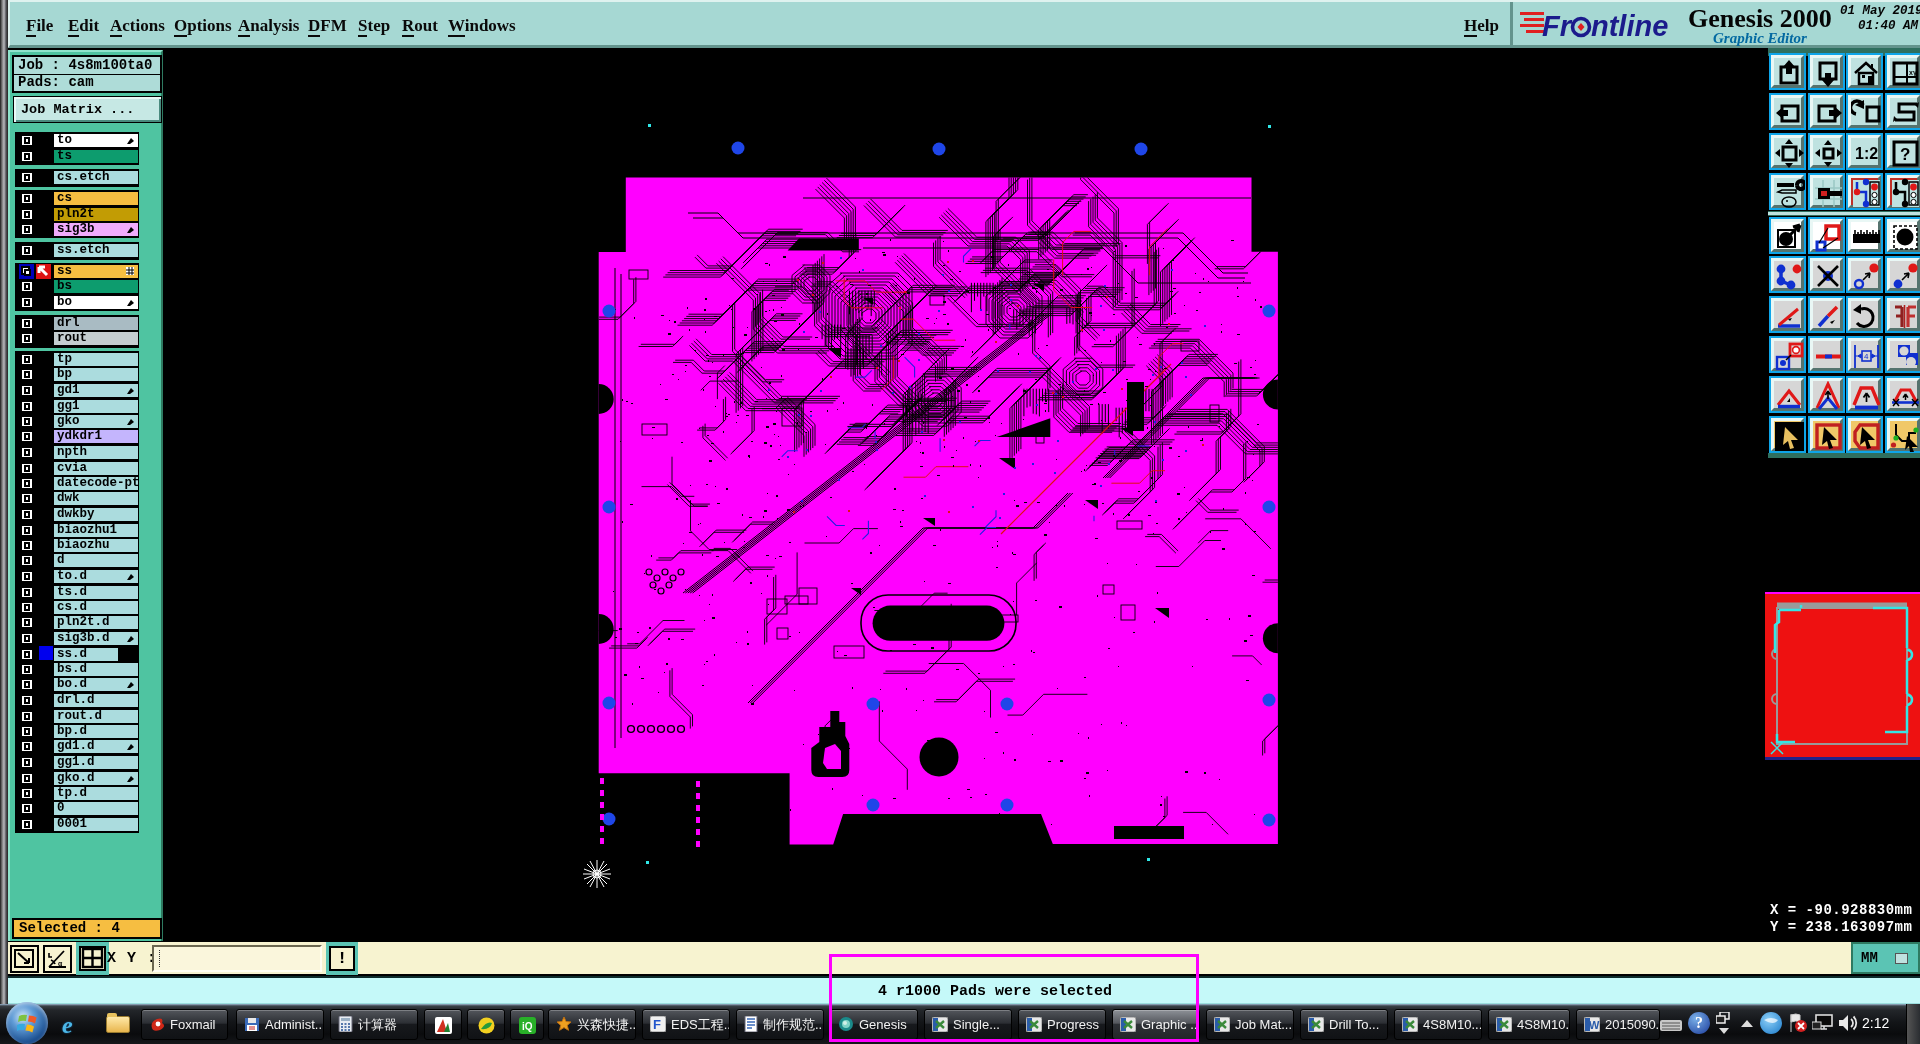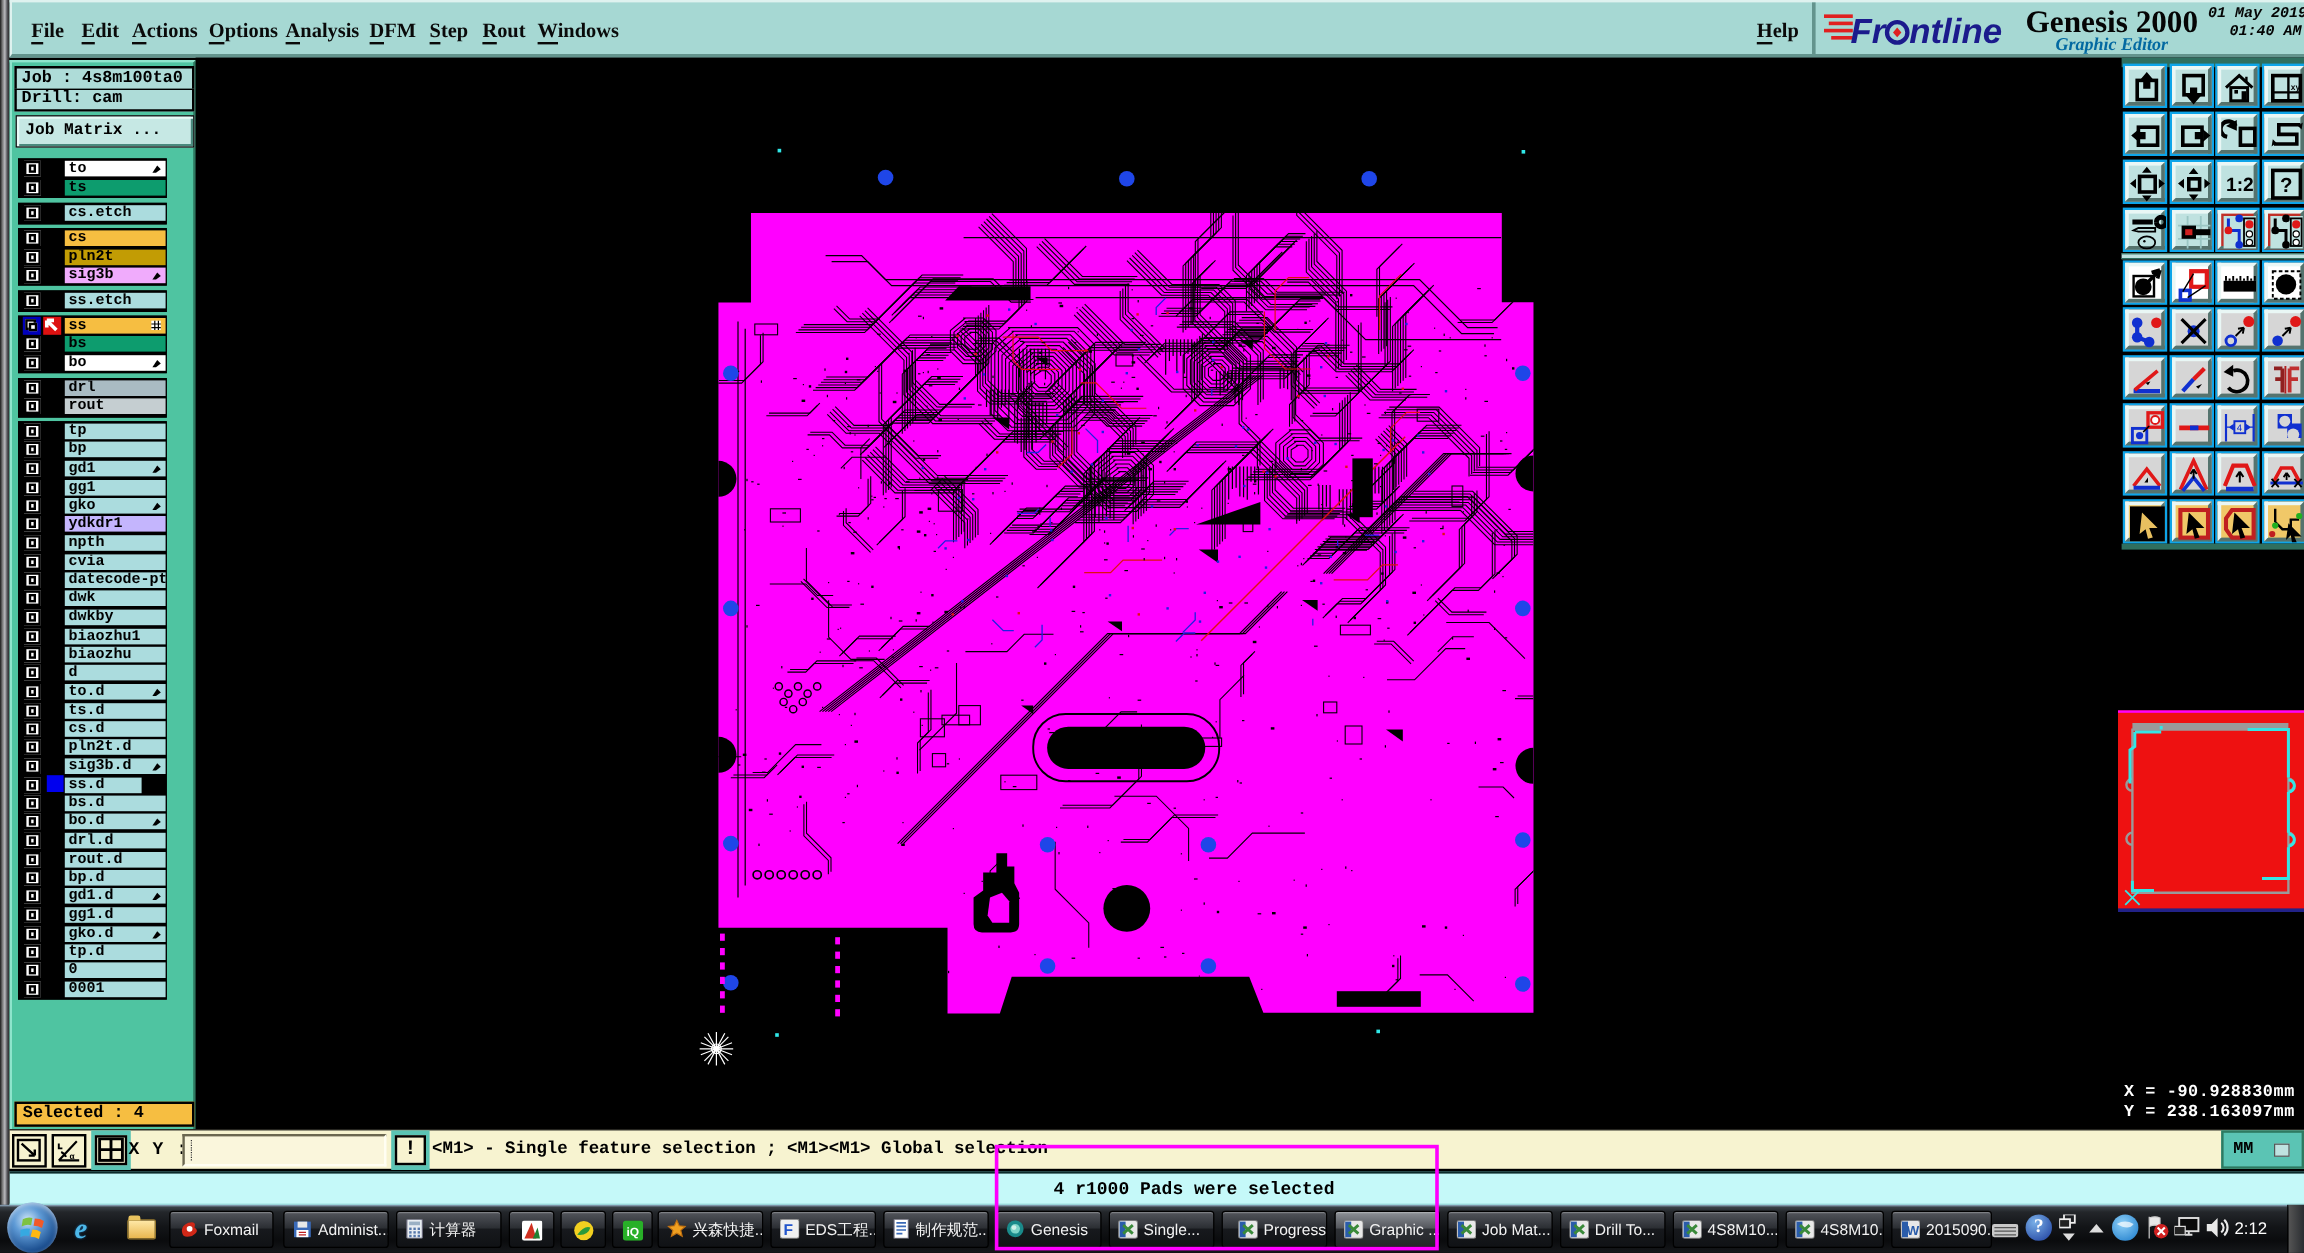--- a/index.html
+++ b/index.html
@@ -75,21 +75,21 @@
 <div class="abs mono" style="left:1830px;top:2px;font-size:12.5px;font-style:italic;color:#050505;white-space:nowrap">01 May 2019</div>
 <div class="abs mono" style="left:1848px;top:17px;font-size:12.5px;font-style:italic;color:#050505;white-space:nowrap">01:40 AM</div>
 
 <div class="abs serif" style="left:1703px;top:28px;font-size:15px;font-style:italic;color:#0369a1;white-space:nowrap">Graphic Editor</div>
 </div>
 
 <div id="sidebar" class="abs">
 
 <div class="jbox" style="left:2px;top:3px;width:150px;height:20px;border-bottom:1px solid #000">Job : 4s8m100ta0</div>
 
-<div class="jbox" style="left:2px;top:22px;width:150px;height:19px;border-top:1px solid #000;line-height:15px">Drill: cam</div>
+<div class="jbox" style="left:2px;top:22px;width:150px;height:19px;border-top:1px solid #000;line-height:15px">Pads: cam</div>
 
 <div class="abs" style="left:3px;top:44px;width:149px;height:27px;border:1px solid #000;background:#C6E8E4;box-shadow:inset 2px 2px 0 #E9FAF7,inset -2px -2px 0 #4A8A7E">
       <div class="mono" style="font-size:13.5px;line-height:25px;padding-left:7px">Job Matrix ...</div>
     </div>
 
 <div class="grp" style="left:5px;top:80px;width:124px;height:33px"></div>
 <div class="cb" style="left:10px;top:82px">
       <i></i>
     </div>
     <div class="lrow" style="left:44px;top:82px;width:84px;background:#FFFFFF">to<svg class="pen" viewBox="0 0 9 9">
@@ -2014,21 +2014,20 @@
     </div>
 <div class="abs mono" style="left:99px;top:8px;font-size:15px;letter-spacing:1px">X Y :</div>
 
 <div class="abs" style="left:144px;top:3px;width:170px;height:27px;background:#FAF6DC;border-top:2px solid #6b6750;border-left:2px solid #6b6750;border-bottom:2px solid #fffef2;border-right:2px solid #fffef2">
       <div style="position:absolute;left:5px;top:3px;width:1px;height:17px;border-left:1px dotted #333"></div>
     </div>
 
 <div class="abs" style="left:318px;top:0;width:32px;height:33px;background:#5BC4B4">
       <div class="sbtn" style="left:3px;top:4px;width:26px;height:25px;text-align:center;font:bold 17px 'Liberation Mono';line-height:21px">!</div>
     </div>
-<div class="abs mono" style="left:352px;top:8px;font-size:14.5px">&lt;M1&gt; - Single feature selection ; &lt;M1&gt;&lt;M1&gt; Global selection</div>
 
 <div class="abs" style="left:1843px;top:0;width:69px;height:32px;background:#5BC4B4;border:2px solid #2E7A61">
       <span class="mono" style="position:absolute;left:8px;top:6px;font-size:14px">MM</span>
       <span style="position:absolute;left:42px;top:9px;width:13px;height:11px;background:#BFE2E0;border:1px solid #555"></span>
     </div>
 </div>
 
 <div id="msgstrip" class="abs">
     <div class="mono" style="position:absolute;left:870px;top:5px;font-size:15px">4 r1000 Pads were selected</div>
   </div>
@@ -2116,21 +2115,21 @@
           <circle cx="8" cy="8" r="4" fill="#7fd4c8"></circle>
           <circle cx="7" cy="7" r="2" fill="#d0f0e8"></circle>
         </svg></span><span>Genesis</span></div>
 
 <div class="tkb" style="left:924px;width:88px;"><span class="tico"><svg width="16" height="15" viewBox="0 0 16 15">
           <rect x="0" y="0" width="16" height="15" rx="2" fill="#e8e8e8" stroke="#888"></rect>
           <rect x="1" y="1" width="5" height="13" fill="#2a5caa"></rect>
           <path d="M4 4 l8 7 M12 4 l-8 7" stroke="#3a8a3a" stroke-width="2.4"></path>
         </svg></span><span>Single...</span></div>
 
-<div class="tkb" style="left:1018px;width:88px;text-align:right;"><span class="tico"><svg width="16" height="15" viewBox="0 0 16 15">
+<div class="tkb" style="left:1018px;width:88px;"><span class="tico"><svg width="16" height="15" viewBox="0 0 16 15">
           <rect x="0" y="0" width="16" height="15" rx="2" fill="#e8e8e8" stroke="#888"></rect>
           <rect x="1" y="1" width="5" height="13" fill="#2a5caa"></rect>
           <path d="M4 4 l8 7 M12 4 l-8 7" stroke="#3a8a3a" stroke-width="2.4"></path>
         </svg></span><span>Progress</span></div>
 
 <div class="tkb" style="left:1112px;width:88px;background:linear-gradient(180deg,#8d9197 0,#55585e 45%,#2e3136 50%,#232529 100%);"><span class="tico"><svg width="16" height="15" viewBox="0 0 16 15">
           <rect x="0" y="0" width="16" height="15" rx="2" fill="#e8e8e8" stroke="#888"></rect>
           <rect x="1" y="1" width="5" height="13" fill="#2a5caa"></rect>
           <path d="M4 4 l8 7 M12 4 l-8 7" stroke="#3a8a3a" stroke-width="2.4"></path>
         </svg></span><span>Graphic ...</span></div>

